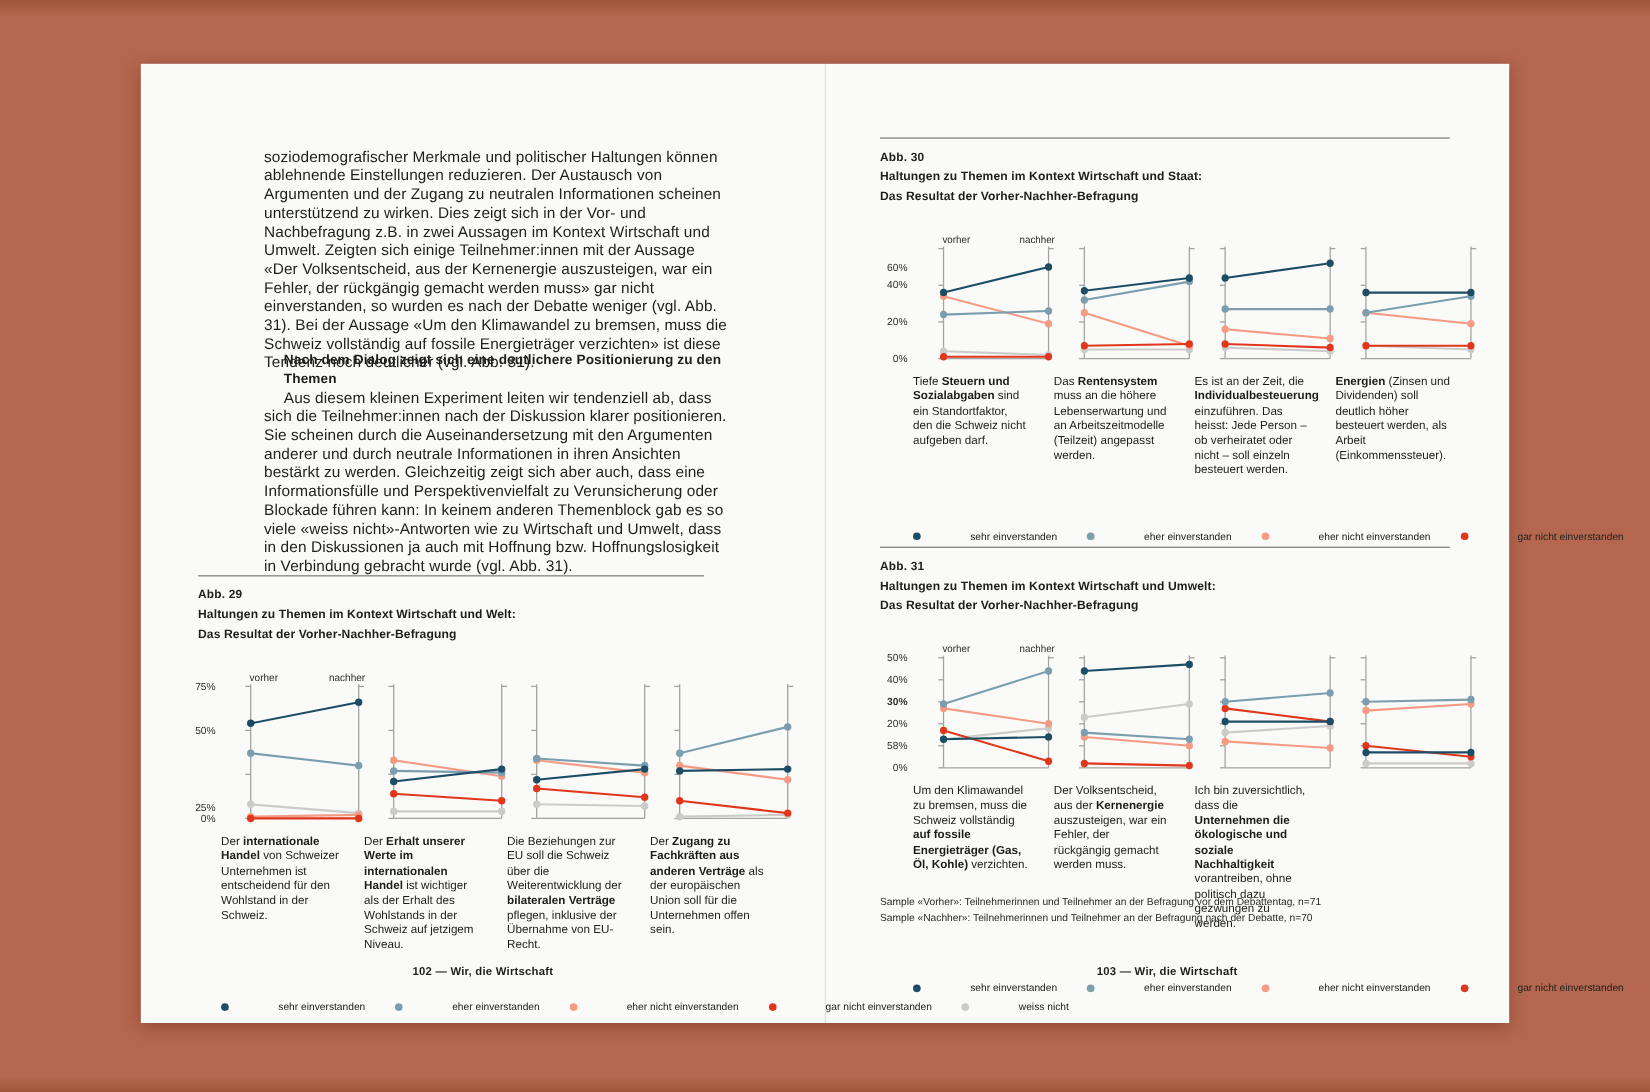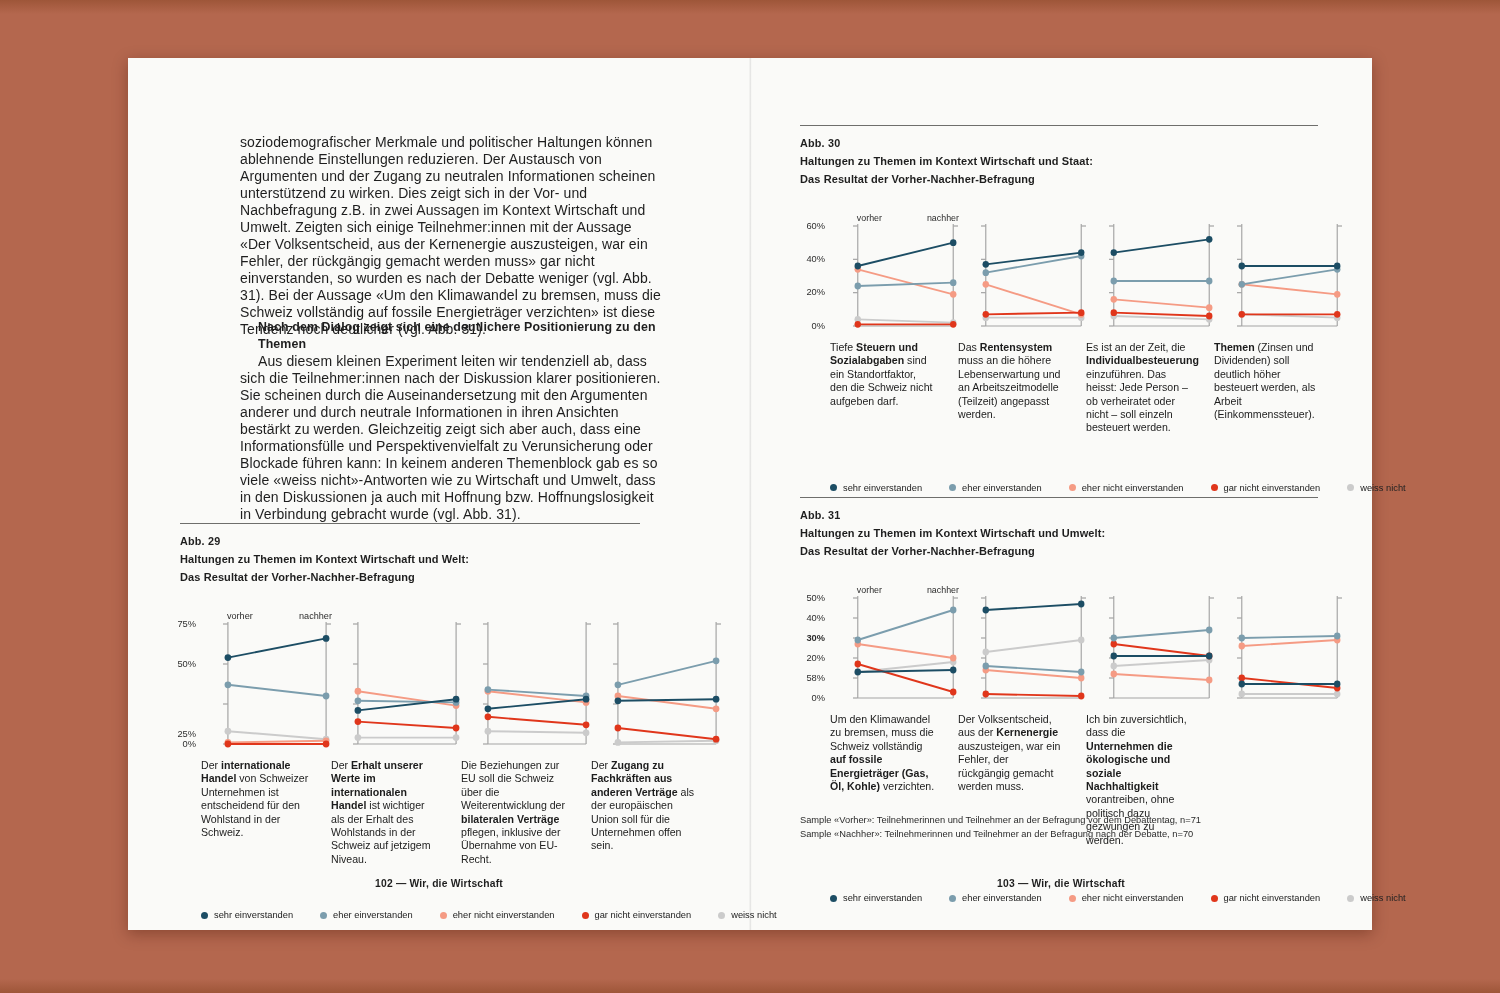--- a/index.html
+++ b/index.html
@@ -33,21 +33,21 @@
   .ytick-col{position:relative;width:var(--lc);flex:0 0 var(--lc);}
   .ytick{position:absolute;right:5px;font-size:9.3px;color:#2e2e2e;white-space:nowrap;}
   .panel{width:var(--pw);flex:0 0 var(--pw);}
   .panel svg{display:block;width:100%;overflow:visible;}
   .captions-row{display:flex;gap:var(--gap);margin-left:var(--lc);margin-top:9px;}
   .caption{width:var(--pw);flex:0 0 var(--pw);font-size:10.6px;line-height:13.4px;color:#1c1c1c;}
   .caption b{font-weight:700;}
   .legend{display:flex;align-items:center;margin-left:var(--lc);}
   .leg-item{display:flex;align-items:center;margin-right:27px;}
   .leg-dot{width:7px;height:7px;border-radius:50%;margin-right:6px;flex:0 0 7px;}
-  .leg-label{font-size:9.3px;color:#222;white-space:nowrap;}
+  .leg-label{font-size:9.3px;color:#222;white-space:nowrap;margin-left:39px;}
   .legend-29{margin-top:44px;}
   .legend-30{margin-top:48px;}
   .legend-31{margin-top:46px;}
 </style>
 </head>
 <body>
 
 <div class="spread">
   <div class="fold"></div>
 
@@ -252,21 +252,21 @@
 
   <section class="fig" style="left:672px;top:67px;width:520px;--pw:105px;--gap:23px;--lc:30px">
     <div class="rule" style="width:518px"></div>
     <div class="fig-label">Abb. 30</div>
     <div class="fig-title">
       <div>Haltungen zu Themen im Kontext Wirtschaft und Staat:</div>
       <div>Das Resultat der Vorher-Nachher-Befragung</div>
     </div>
     <div class="charts-row">
         <div class="ytick-col">
-          <span class="ytick" style="top: 9px;">60%</span>
+          <span class="ytick" style="top: 26px;">60%</span>
           <span class="ytick" style="top: 41.8333px;">40%</span>
           <span class="ytick" style="top: 75.1667px;">20%</span>
           <span class="ytick" style="top: 108.5px;">0%</span>
         </div>
         <div class="panel">
           <svg viewBox="0 0 110 120" height="120" preserveAspectRatio="none">
             <text x="4" y="9" font-size="9.3" fill="#2c2c2c" font-family="Liberation Sans, sans-serif">vorher</text>
             <text x="111" y="9" text-anchor="end" font-size="9.3" fill="#2c2c2c" font-family="Liberation Sans, sans-serif">nachher</text>
             <line x1="5" y1="12" x2="5" y2="114" stroke="#a3a3a3" stroke-width="1.2"></line>
             <line x1="105" y1="12" x2="105" y2="114" stroke="#a3a3a3" stroke-width="1.2"></line>
@@ -412,21 +412,21 @@
               <circle cx="5" cy="54" r="3.4" fill="#1c4d64"></circle>
               <circle cx="105" cy="54" r="3.4" fill="#1c4d64"></circle>
             </g>
           </svg>
         </div>
       </div>
     <div class="captions-row">
         <div class="caption"><span>Tiefe </span><b>Steuern und Sozialabgaben</b><span> sind ein Standortfaktor, den die Schweiz nicht aufgeben darf.</span></div>
         <div class="caption"><span>Das </span><b>Rentensystem</b><span> muss an die höhere Lebenserwartung und an Arbeitszeitmodelle (Teilzeit) angepasst werden.</span></div>
         <div class="caption"><span>Es ist an der Zeit, die </span><b>Individualbesteuerung</b><span> einzuführen. Das heisst: Jede Person – ob verheiratet oder nicht – soll einzeln besteuert werden.</span></div>
-        <div class="caption"><b>Themen</b><span> (Zinsen und Dividenden) soll deutlich höher besteuert werden, als Arbeit (Einkommenssteuer).</span></div>
+        <div class="caption"><b>Energien</b><span> (Zinsen und Dividenden) soll deutlich höher besteuert werden, als Arbeit (Einkommenssteuer).</span></div>
       </div>
     <div class="legend legend-30">
         <div class="leg-item">
           <span class="leg-dot" style="background: rgb(28, 77, 100);"></span>
           <span class="leg-label">sehr einverstanden</span>
         </div>
         <div class="leg-item">
           <span class="leg-dot" style="background: rgb(123, 157, 173);"></span>
           <span class="leg-label">eher einverstanden</span>
         </div>

